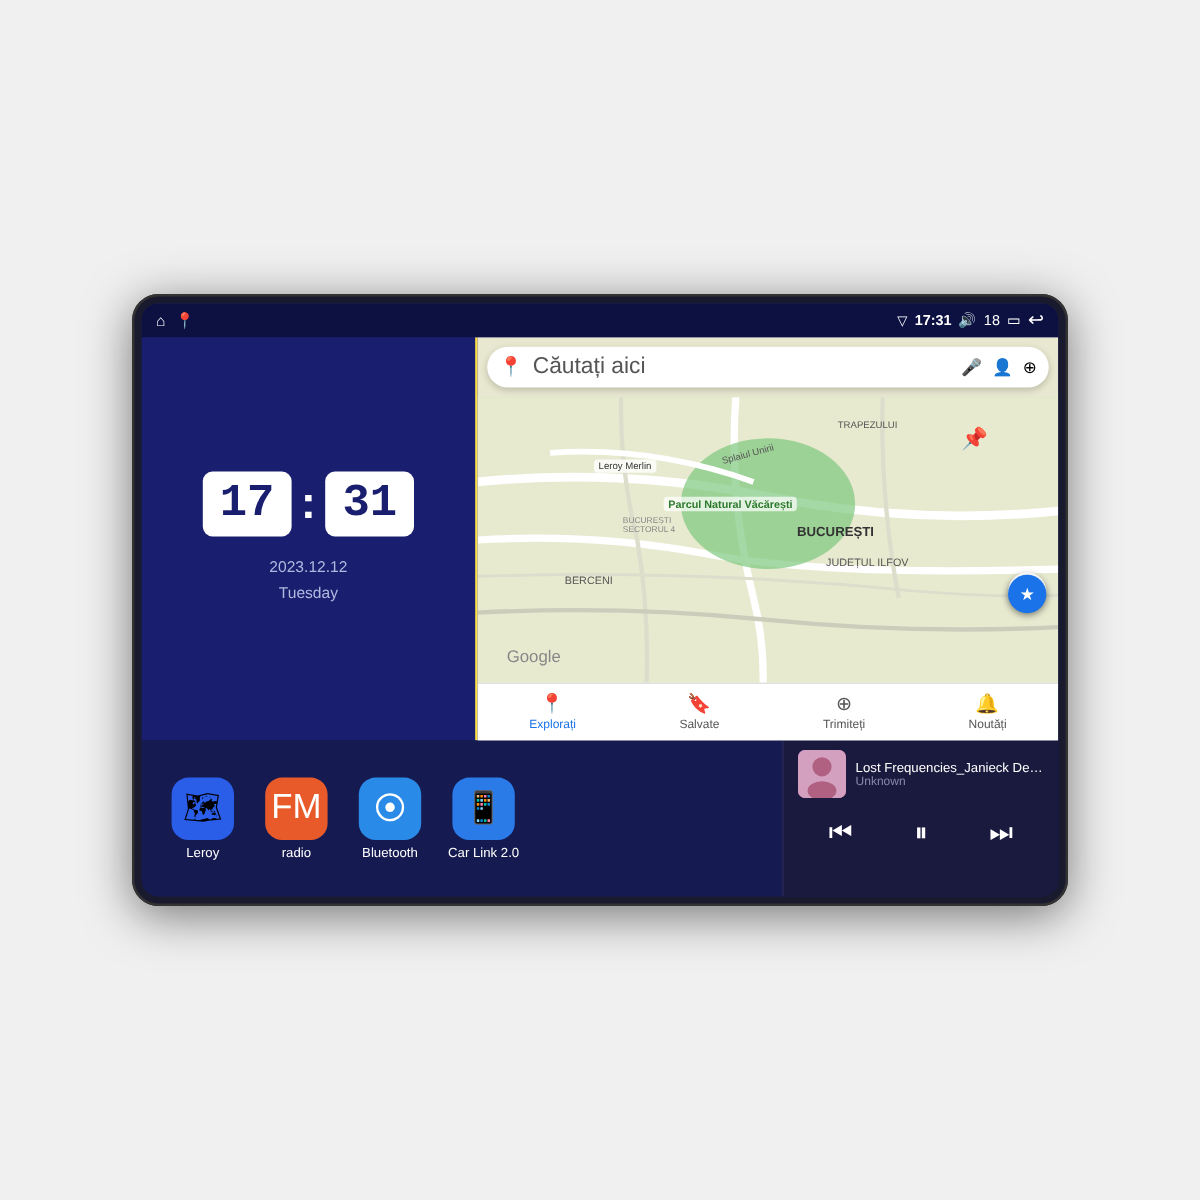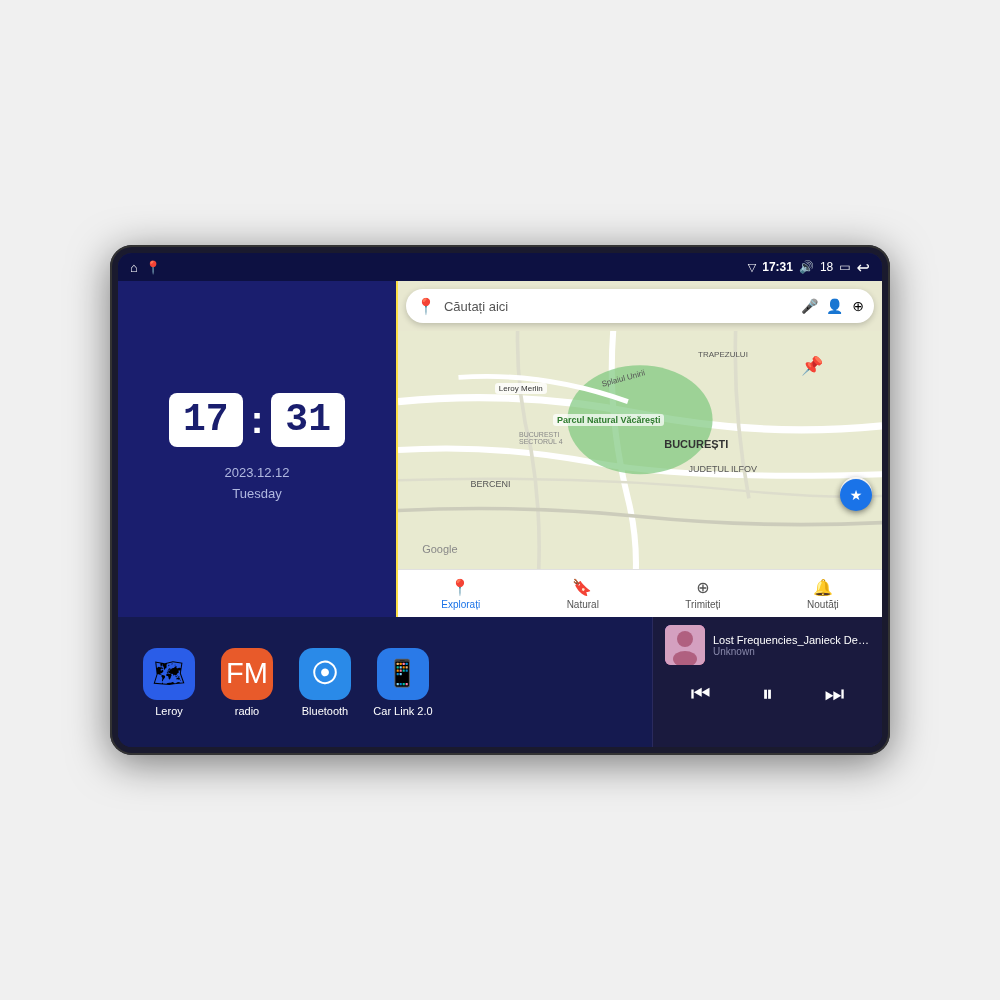--- a/index.html
+++ b/index.html
@@ -141,21 +141,21 @@
       display: flex;
       align-items: center;
       padding: 0 10px;
       gap: 8px;
       box-shadow: 0 2px 6px rgba(0,0,0,0.2);
       z-index: 10;
     }
 
     .map-search-text {
       flex: 1;
-      font-size: 13px;
+      font-size: 19px;
       color: #555;
     }
 
     .map-search-icons {
       display: flex;
       gap: 8px;
       align-items: center;
     }
 
     .map-bg {
@@ -429,38 +429,38 @@
               <path d="M0,145 Q150,140 300,155 Q360,160 400,158" stroke="#ddddcc" stroke-width="2" fill="none"></path>
             </svg>
 
             <div style="position:absolute; top:35%; left:32%; font-size:9px; color:#2d7a2d; font-weight:bold; background:rgba(255,255,255,0.7); padding:1px 4px; border-radius:3px;">Parcul Natural Văcărești</div>
             <div style="position:absolute; top:45%; left:55%; font-size:11px; color:#333; font-weight:bold;">BUCUREȘTI</div>
             <div style="position:absolute; top:56%; left:60%; font-size:9px; color:#555;">JUDEȚUL ILFOV</div>
             <div style="position:absolute; top:62%; left:15%; font-size:9px; color:#555;">BERCENI</div>
             <div style="position:absolute; top:22%; left:20%; font-size:8px; color:#333; background:rgba(255,255,255,0.8); padding:1px 4px; border-radius:3px;">Leroy Merlin</div>
             <div style="position:absolute; top:42%; left:25%; font-size:7px; color:#888;">BUCUREȘTI<br>SECTORUL 4</div>
             <div style="position:absolute; top:8%; left:62%; font-size:8px; color:#555;">TRAPEZULUI</div>
-            <div style="position:absolute; bottom:6%; left:5%; font-size:11px; color:#888;">Google</div>
+            <div style="position:absolute; bottom:6%; left:5%; font-size:14px; color:#888;">Google</div>
             <div style="position:absolute; top:18%; left:42%; font-size:8px; color:#555; transform:rotate(-15deg);">Splaiul Unirii</div>
 
             <div style="position:absolute; top:10%; right:12%; color:#e53935; font-size:18px;">📌</div>
 
             <div class="compass-btn">⊕</div>
 
             <div class="nav-btn" style="bottom:58px;">★</div>
           </div>
 
           <div class="map-bottom-nav">
             <div class="map-nav-item active">
               <span class="map-nav-icon">📍</span>
               <span>Explorați</span>
             </div>
             <div class="map-nav-item">
               <span class="map-nav-icon">🔖</span>
-              <span>Natural</span>
+              <span>Salvate</span>
             </div>
             <div class="map-nav-item">
               <span class="map-nav-icon">⊕</span>
               <span>Trimiteți</span>
             </div>
             <div class="map-nav-item">
               <span class="map-nav-icon">🔔</span>
               <span>Noutăți</span>
             </div>
           </div>

